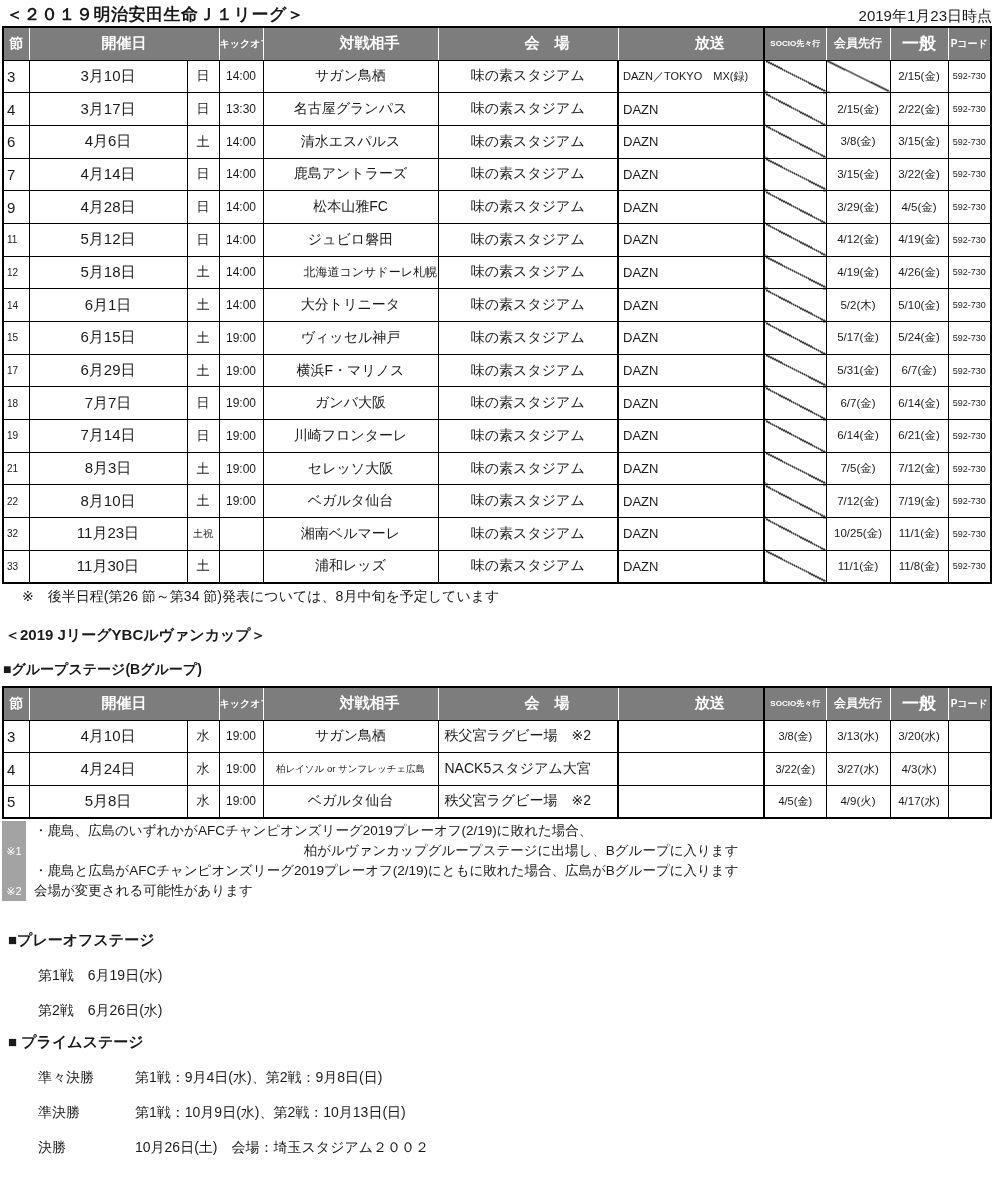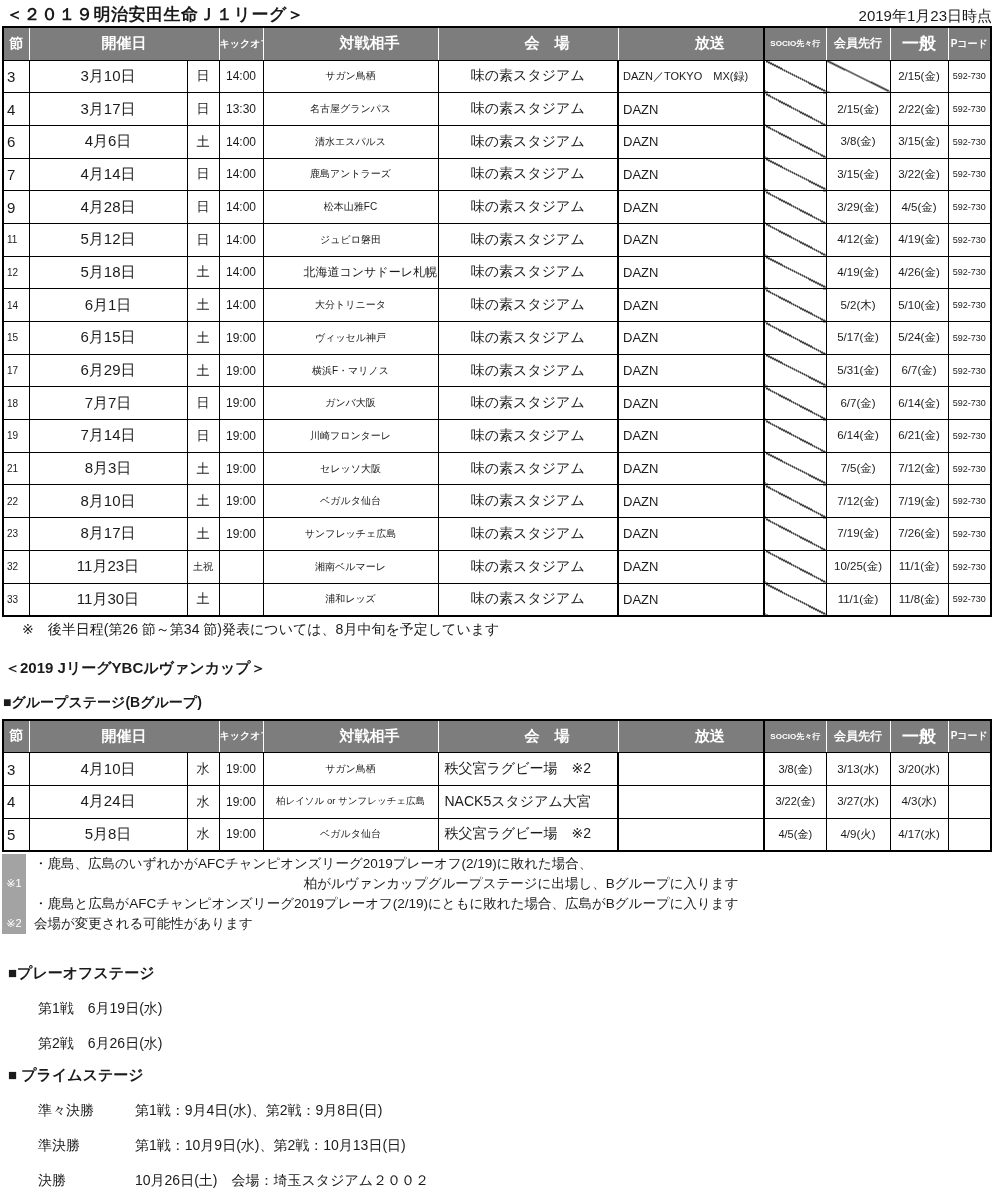--- a/index.html
+++ b/index.html
@@ -30,21 +30,21 @@
   thead th.h-pcode { font-size:10px; }
 
   tbody td { border:1px solid #000; height:32.7px; text-align:center;
     vertical-align:middle; overflow:hidden; white-space:nowrap; padding:0 1px; }
   td.col-sec { font-size:15px; text-align:left; padding-left:3px; }
   td.col-sec.sm { font-size:10px; }
   td.col-date { font-size:15px; }
   td.col-day { font-size:13px; }
   td.col-day.sm { font-size:10px; }
   td.col-kickoff { font-size:12px; }
-  td.col-opponent { font-size:10px; }
+  td.col-opponent { font-size:14px; }
   td.col-opponent.sm { font-size:12px;padding-left:40px; }
   td.col-opponent.xs { font-size:9.5px; }
   td.col-venue { font-size:14px; }
   td.col-broadcast { font-size:13px; text-align:left; padding-left:4px;
     border-left-width:2px; }
   td.col-broadcast.sm { font-size:11px; }
   td.col-socio { font-size:11px; border-left-width:2px; }
   td.col-member, td.col-general { font-size:11.5px; }
   td.col-pcode { font-size:9px; }
   table.levain td.col-venue { text-align:left; padding-left:6px; }
@@ -285,33 +285,20 @@
         <td class="col-kickoff">19:00</td>
         <td class="col-opponent">ベガルタ仙台</td>
         <td class="col-venue">味の素スタジアム</td>
         <td class="col-broadcast">DAZN</td>
         <td class="col-socio diag"></td>
         <td class="col-member">7/12(金)</td>
         <td class="col-general">7/19(金)</td>
         <td class="col-pcode">592-730</td>
       </tr>
       <tr>
-        <td class="col-sec sm">23</td>
-        <td class="col-date">8月17日</td>
-        <td class="col-day">土</td>
-        <td class="col-kickoff">19:00</td>
-        <td class="col-opponent">サンフレッチェ広島</td>
-        <td class="col-venue">味の素スタジアム</td>
-        <td class="col-broadcast">DAZN</td>
-        <td class="col-socio diag"></td>
-        <td class="col-member">7/19(金)</td>
-        <td class="col-general">7/26(金)</td>
-        <td class="col-pcode">592-730</td>
-      </tr>
-      <tr>
         <td class="col-sec sm">32</td>
         <td class="col-date">11月23日</td>
         <td class="col-day sm">土祝</td>
         <td class="col-kickoff"></td>
         <td class="col-opponent">湘南ベルマーレ</td>
         <td class="col-venue">味の素スタジアム</td>
         <td class="col-broadcast">DAZN</td>
         <td class="col-socio diag"></td>
         <td class="col-member">10/25(金)</td>
         <td class="col-general">11/1(金)</td>

